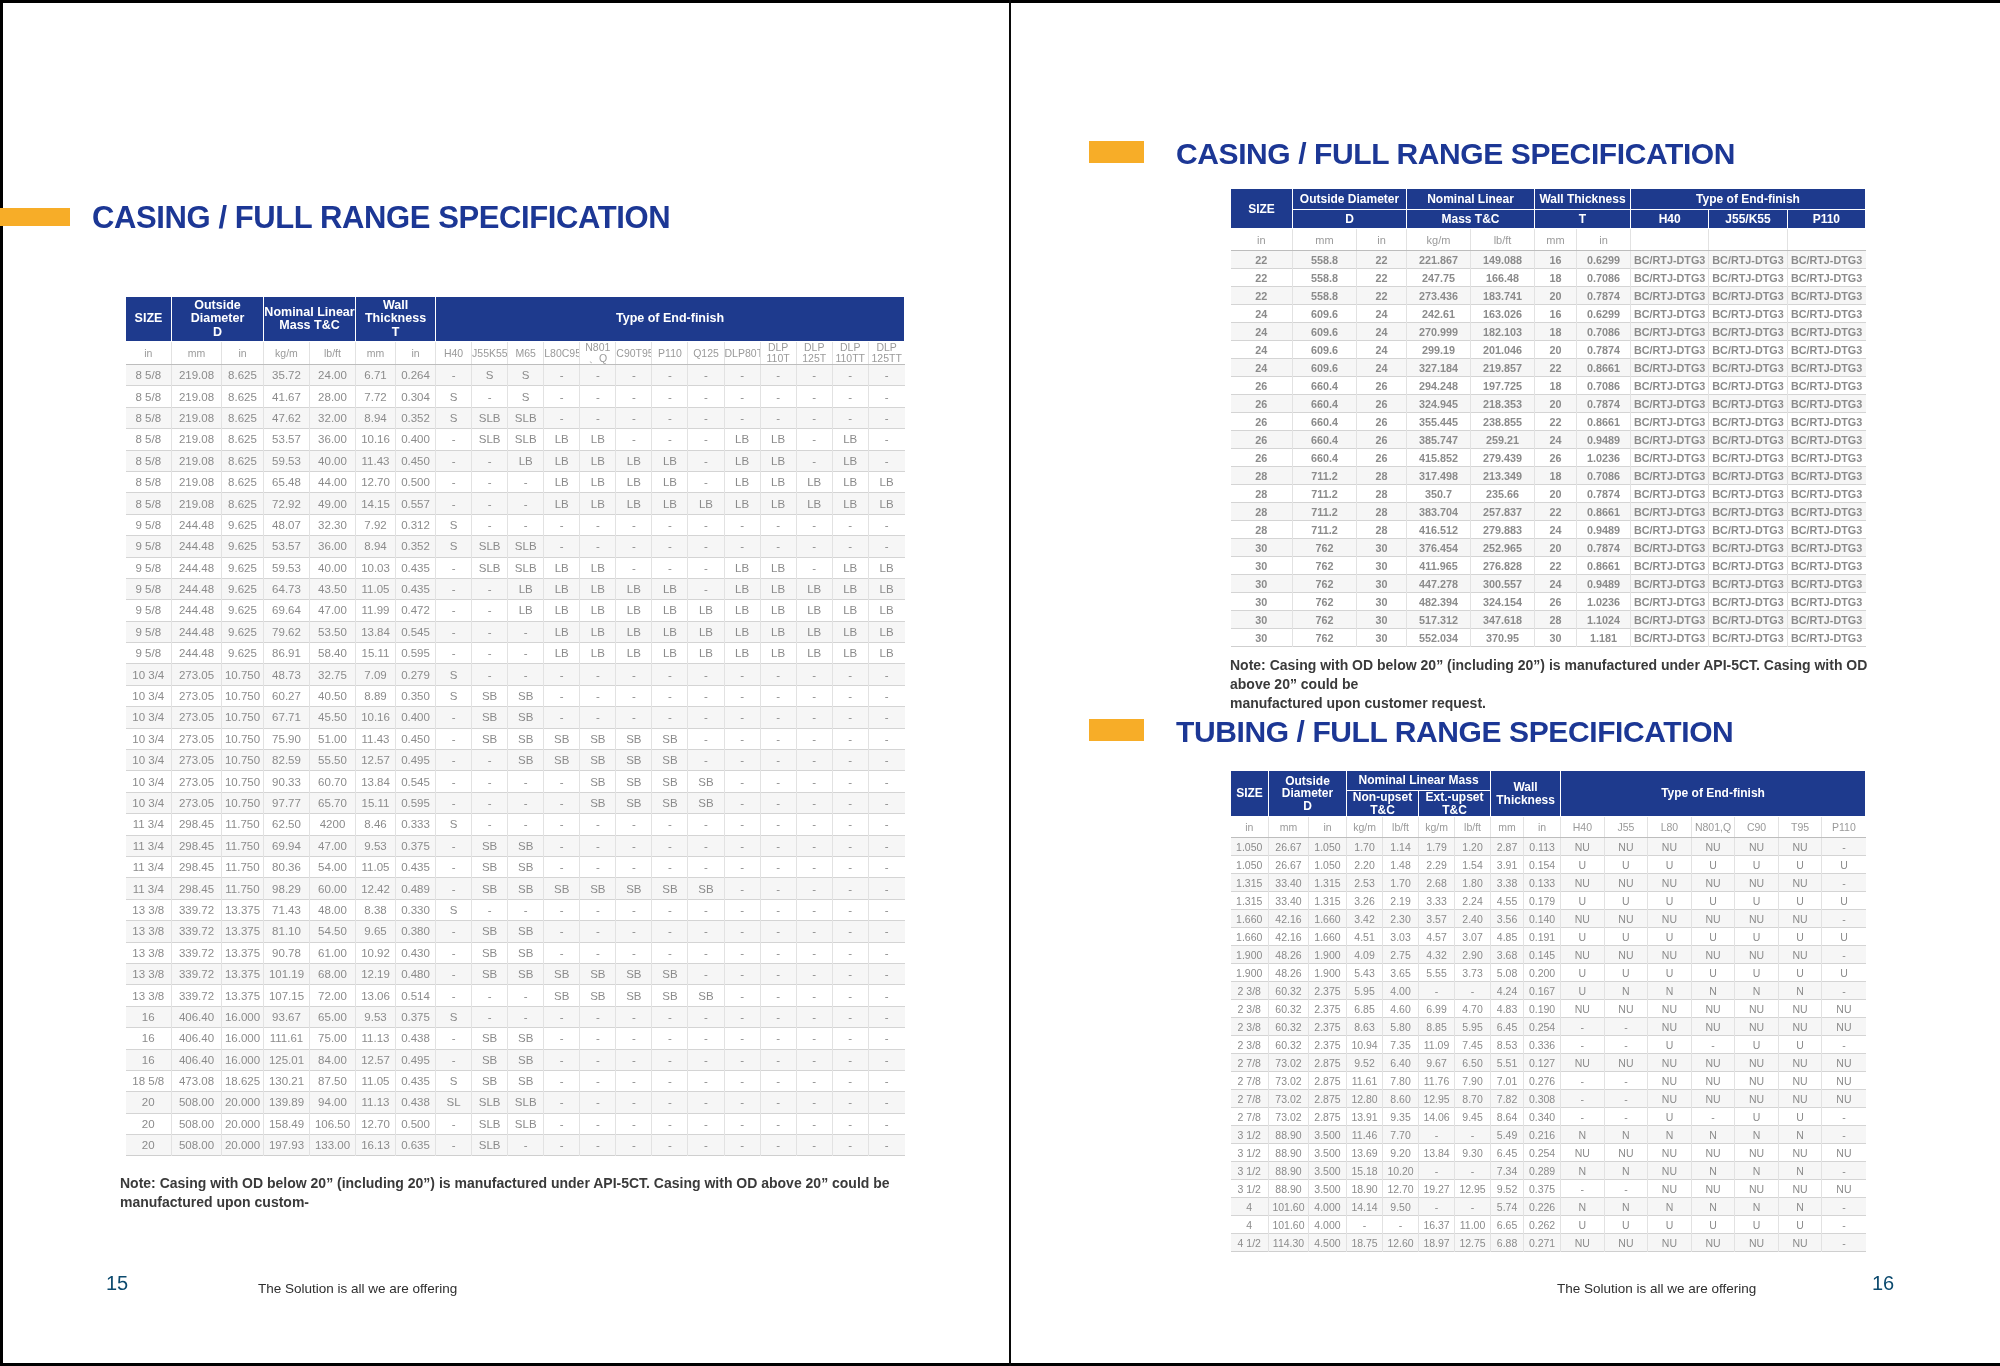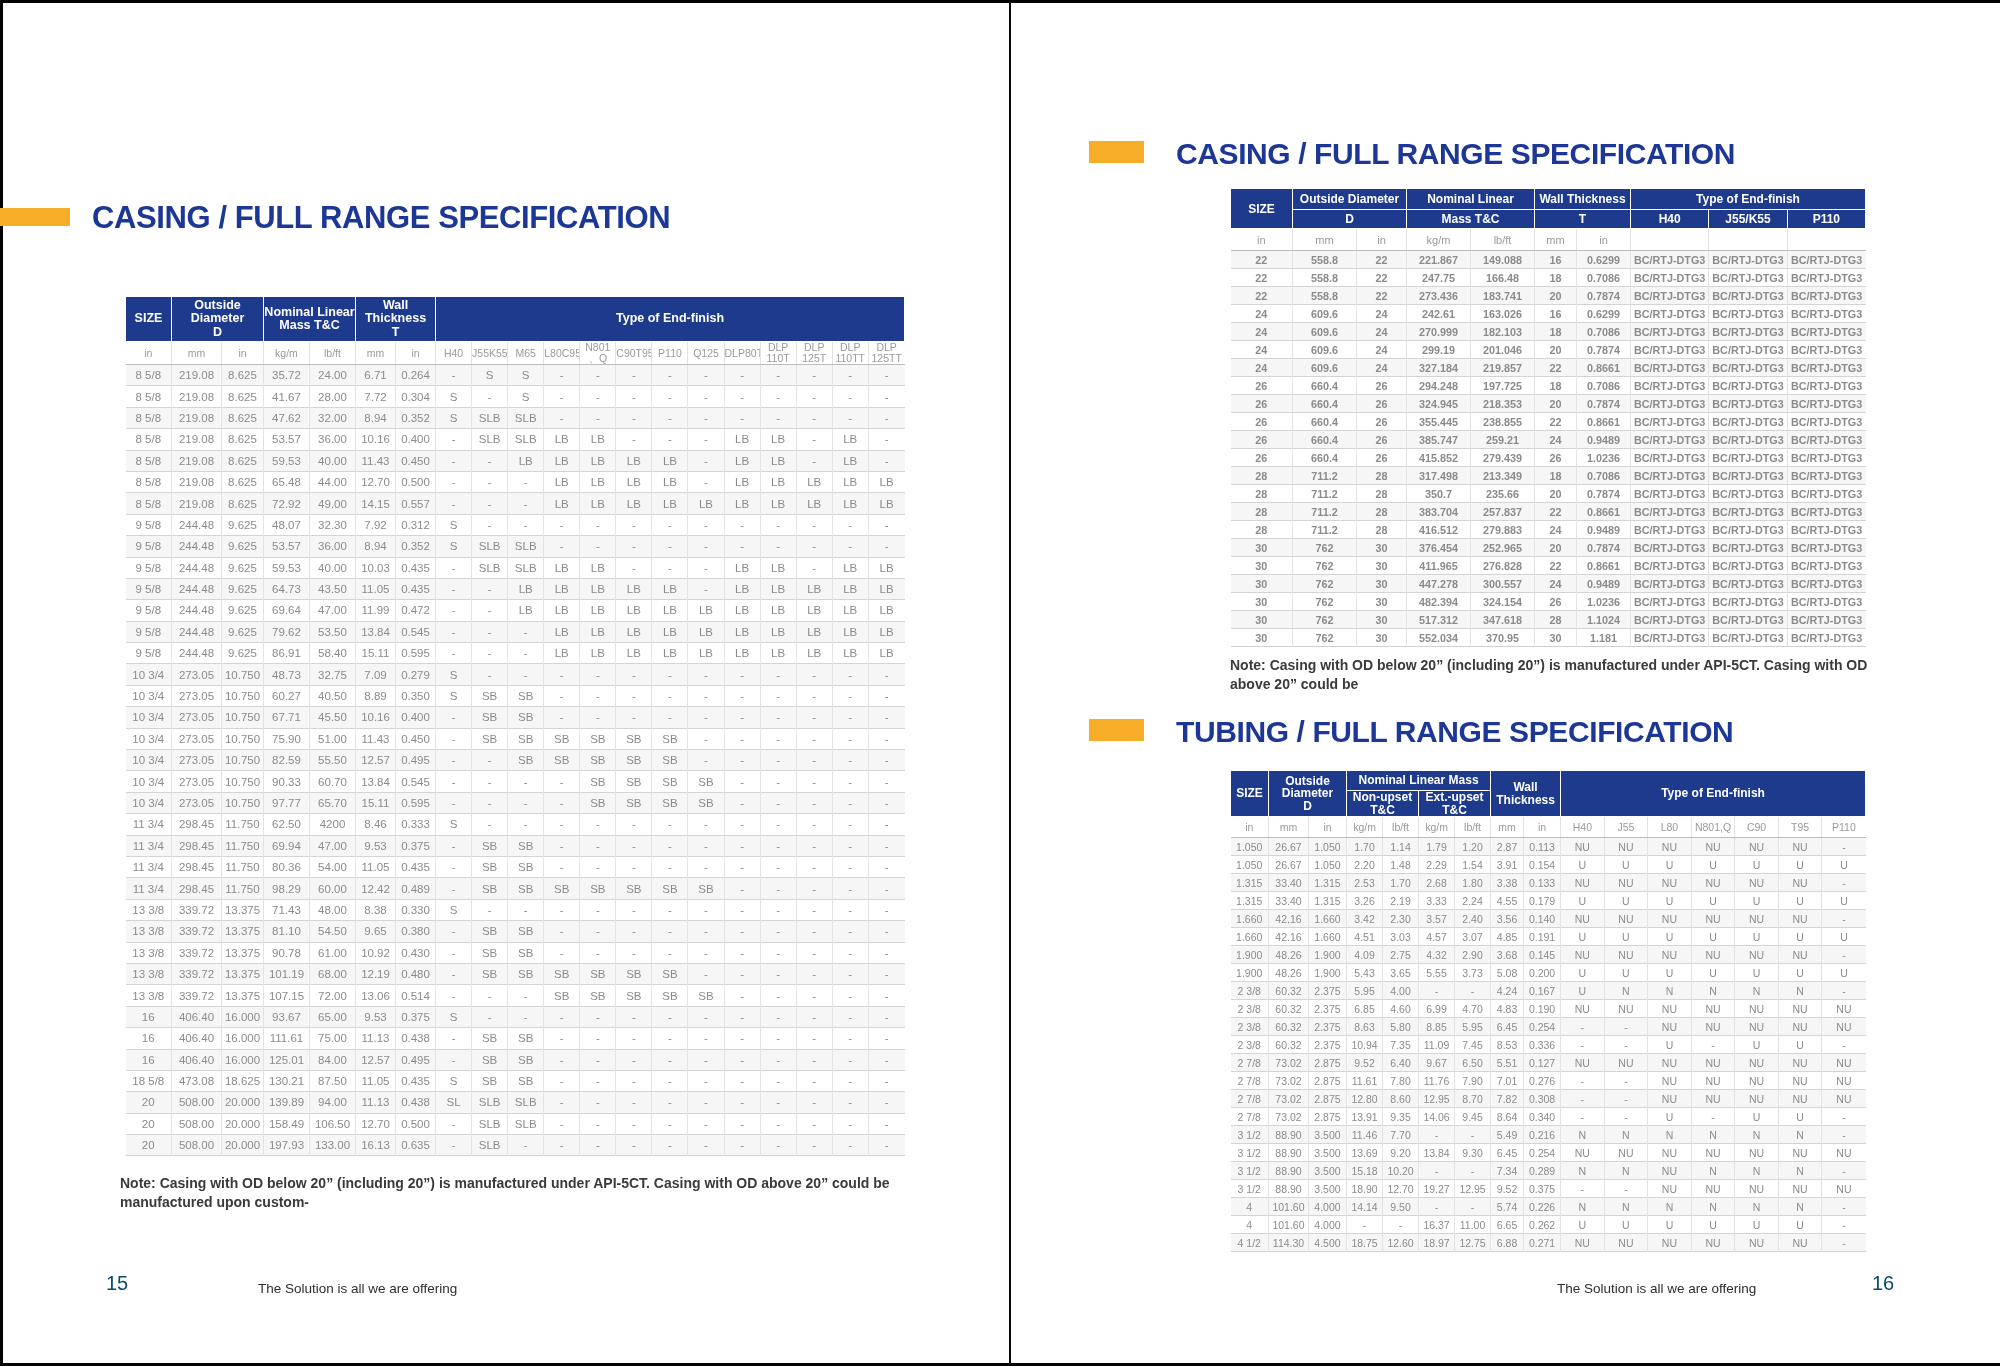--- a/index.html
+++ b/index.html
@@ -1275,20 +1275,21 @@
         <td>1.181</td>
         <td>BC/RTJ-DTG3</td>
         <td>BC/RTJ-DTG3</td>
         <td>BC/RTJ-DTG3</td>
       </tr>
     </tbody>
 </table>
 
 <div class="note" id="note-p16">
   <div>Note: Casing with OD below 20” (including 20”) is manufactured under API-5CT. Casing with OD above 20” could be</div>
+  <div>manufactured upon customer request.</div>
 </div>
 
 <div class="accent" id="accent-p16-tubing"></div>
 <div class="sec-title" id="title-p16-tubing">TUBING / FULL RANGE SPECIFICATION</div>
 
 <table id="tubing">
   <colgroup>
     <col style="width:38px">
       <col style="width:40px">
       <col style="width:38px">

